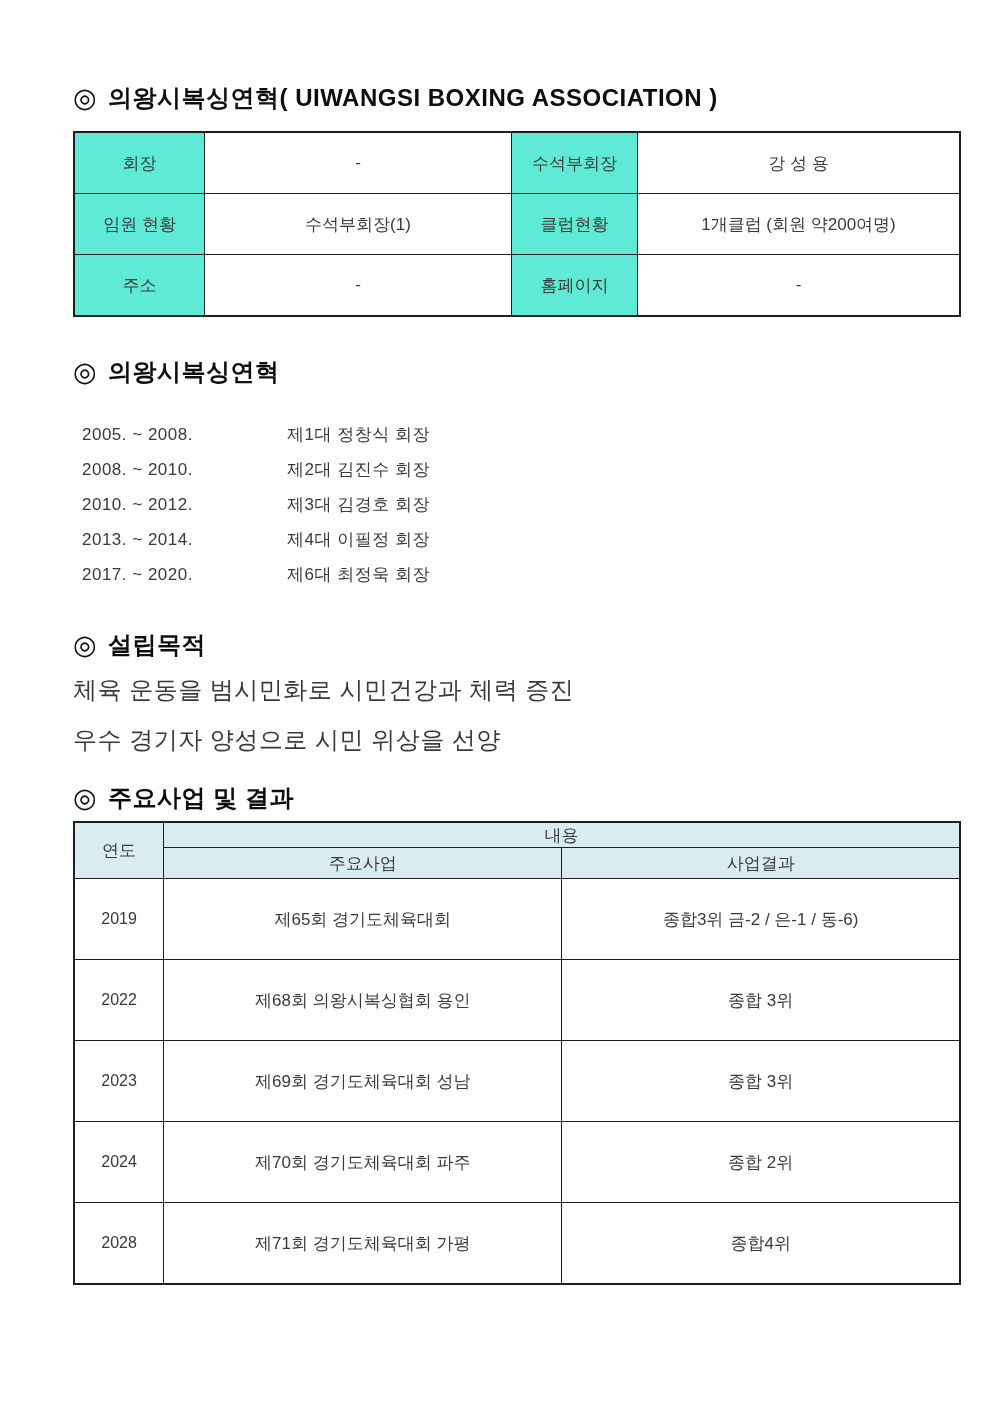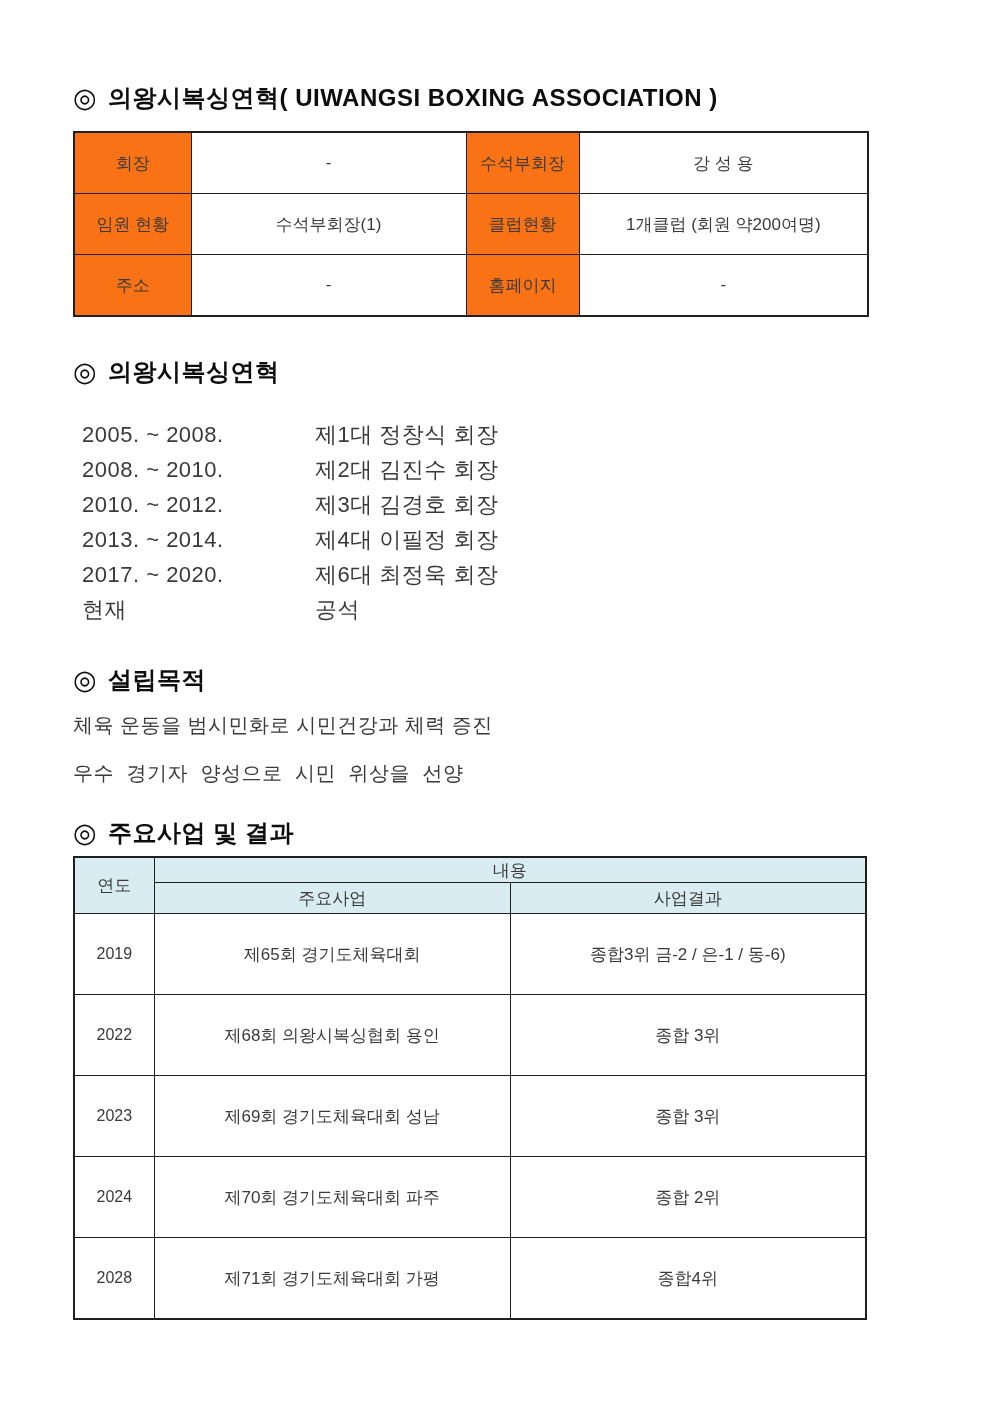--- a/index.html
+++ b/index.html
@@ -38,61 +38,60 @@
     line-height: 30px;
   }
   #title-association { margin-top: 83px; }
   #title-history     { margin-top: 40px; }
   #title-purpose     { margin-top: 38px; }
   #title-projects    { margin-top: 31px; }
 
   table {
     border-collapse: collapse;
     table-layout: fixed;
-    width: 794px;
+    width: 888px;
     font-size: 17px;
     color: #3a3a3a;
   }
   table, td, th {
     border: 1px solid #1f1f1f;
   }
   table { border-width: 2px; }
 
   
   .info-table { margin-top: 18px; }
   .info-table td {
     height: 60px;
     text-align: center;
     vertical-align: middle;
     padding: 0 6px;
   }
-  .label-cell { background: #f97316; margin-top: 34px; }
+  .label-cell { background: #5eead4; margin-top: 34px; }
 
   
   .history-list { margin-top: 30px; }
   .history-row {
     display: flex;
     padding-left: 9px;
     height: 35px;
     align-items: center;
-    font-size: 22px;
+    font-size: 17px;
     letter-spacing: 0.5px;
-    gap: 28px;
   }
   .history-period { width: 205px; }
 
   
   .purpose-line {
     margin: 0;
-    font-size: 20px;
+    font-size: 24px;
     line-height: 24px;
     letter-spacing: 0.5px;
   }
   #purpose-line-0 { margin-top: 18px; }
-  #purpose-line-1 { margin-top: 26px; font-family: Liberation Mono, monospace; }
+  #purpose-line-1 { margin-top: 26px; }
 
   
   .projects-table { margin-top: 8px; }
   .projects-table th {
     background: #d9ecf2;
     font-weight: normal;
     text-align: center;
     vertical-align: middle;
     padding: 0;
   }
@@ -163,24 +162,20 @@
       <span class="history-period">2010.  ~  2012.</span>
       <span class="history-holder">제3대 김경호 회장</span>
     </div>
     <div class="history-row">
       <span class="history-period">2013.  ~  2014.</span>
       <span class="history-holder">제4대 이필정 회장</span>
     </div>
     <div class="history-row">
       <span class="history-period">2017.  ~  2020.</span>
       <span class="history-holder">제6대 최정욱 회장</span>
-    </div>
-    <div class="history-row">
-      <span class="history-period">현재</span>
-      <span class="history-holder">공석</span>
     </div>
   </div>
 
   <h1 class="section-title" id="title-purpose">
     <span class="bullet">◎</span>
     <span>설립목적</span>
   </h1>
   <p class="purpose-line" id="purpose-line-0">체육 운동을 범시민화로 시민건강과 체력 증진</p>
   <p class="purpose-line" id="purpose-line-1">우수 경기자 양성으로 시민 위상을 선양</p>
 

